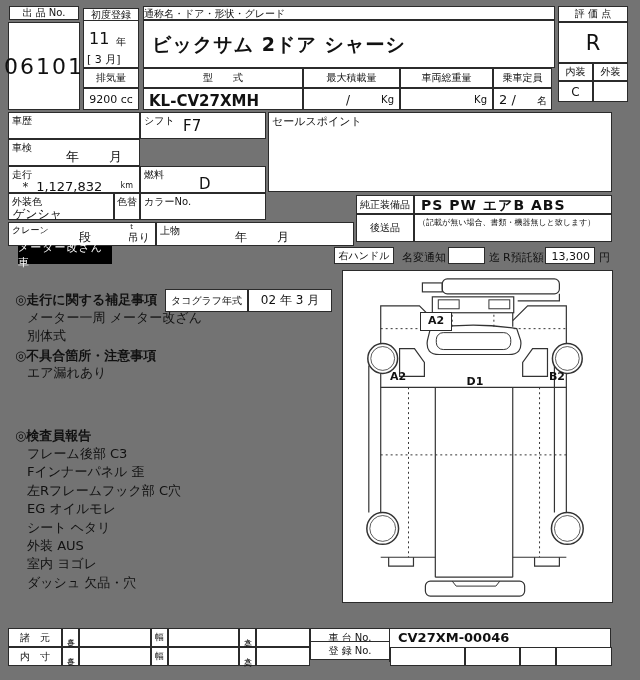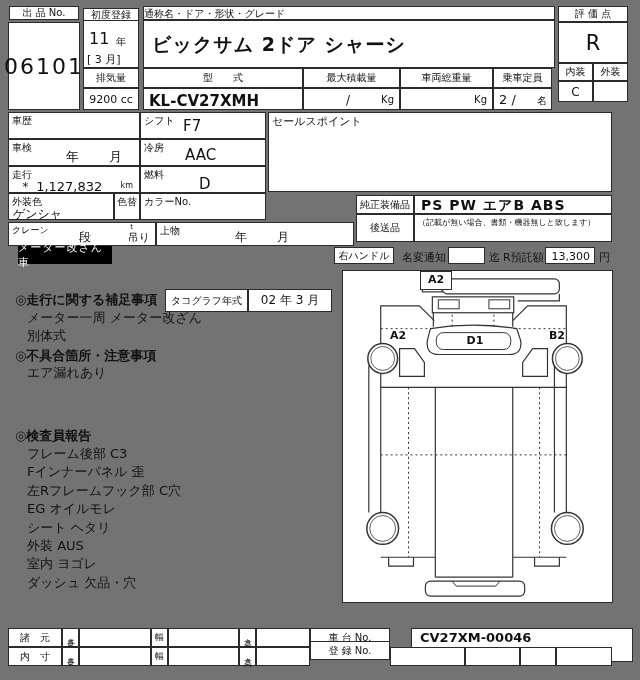--- a/index.html
+++ b/index.html
@@ -9,21 +9,21 @@
   .t{position:absolute;white-space:nowrap;}
   .lbl{font-size:10px;}
   .mid{display:flex;align-items:center;justify-content:center;text-align:center;}
   .cl{position:absolute;top:1px;left:3px;font-size:10px;}
   .vrt{writing-mode:vertical-rl;font-size:8px;line-height:9px;}
   .note-title{font-size:13px;font-weight:600;}
   .note-item{font-size:13px;line-height:18.4px;}
   .badge{position:absolute;background:#000;color:#fff;display:flex;align-items:center;justify-content:center;
          font-size:11px;letter-spacing:1px;}
   svg{position:absolute;left:0;top:0;}
-  .dlabel{position:absolute;font-size:11px;font-weight:600;text-align:center;}
+  .dlabel{position:absolute;font-size:11px;font-weight:600;text-align:center;margin-top:41px;}
 </style>
 </head>
 <body>
 
 <div class="page">
 
   <div class="c mid lbl" style="left:9px;top:6px;width:70px;height:14px">出 品 No.</div>
   <div class="c mid" style="left:8px;top:22px;width:72px;height:88px;font-size:22px;letter-spacing:2px">06101</div>
 
   <div class="c mid lbl" style="left:83px;top:8px;width:56px;height:14px">初度登録</div>
@@ -75,24 +75,20 @@
   </div>
   <div class="c" style="left:140px;top:112px;width:126px;height:27px">
     <span class="cl">シフト</span>
     <span class="t" style="left:42px;top:4px;font-size:15px">F7</span>
   </div>
 
   <div class="c" style="left:8px;top:139px;width:132px;height:27px">
     <span class="cl">車検</span>
     <span class="t" style="left:57px;top:8px;font-size:13px">年</span>
     <span class="t" style="left:100px;top:8px;font-size:13px">月</span>
-  </div>
-  <div class="c" style="left:140px;top:139px;width:126px;height:27px">
-    <span class="cl">冷房</span>
-    <span class="t" style="left:44px;top:6px;font-size:15px">AAC</span>
   </div>
 
   <div class="c" style="left:8px;top:166px;width:132px;height:27px">
     <span class="cl">走行</span>
     <span class="t" style="left:10px;top:11px;font-size:13px">＊ 1,127,832</span>
     <span class="t" style="right:6px;bottom:2px;font-size:8px">km</span>
   </div>
   <div class="c" style="left:140px;top:166px;width:126px;height:27px">
     <span class="cl">燃料</span>
     <span class="t" style="left:58px;top:8px;font-size:15px">D</span>
@@ -248,21 +244,21 @@
     </div>
   <div class="c" style="left:79px;top:647px;width:72px;height:19px"></div>
   <div class="c mid" style="left:151px;top:647px;width:17px;height:19px;font-size:9px">幅</div>
   <div class="c" style="left:168px;top:647px;width:71px;height:19px"></div>
   <div class="c mid" style="left:239px;top:647px;width:17px;height:19px">
       <span class="vrt">高さ</span>
     </div>
   <div class="c" style="left:256px;top:647px;width:54px;height:19px"></div>
 
   <div class="c mid lbl" style="left:310px;top:628px;width:80px;height:19px">車 台 No.</div>
-  <div class="c" style="left:411px;top:628px;width:222px;height:34px">
+  <div class="c" style="left:389px;top:628px;width:222px;height:34px">
     <span class="t" style="left:8px;top:1px;font-size:13px;font-weight:600">CV27XM-00046</span>
   </div>
   <div class="c mid lbl" style="left:310px;top:641px;width:80px;height:19px">登 録 No.</div>
   <div class="c" style="left:390px;top:647px;width:75px;height:19px"></div>
   <div class="c" style="left:465px;top:647px;width:55px;height:19px"></div>
   <div class="c" style="left:520px;top:647px;width:36px;height:19px"></div>
   <div class="c" style="left:556px;top:647px;width:56px;height:19px"></div>
 
 </div>
 

